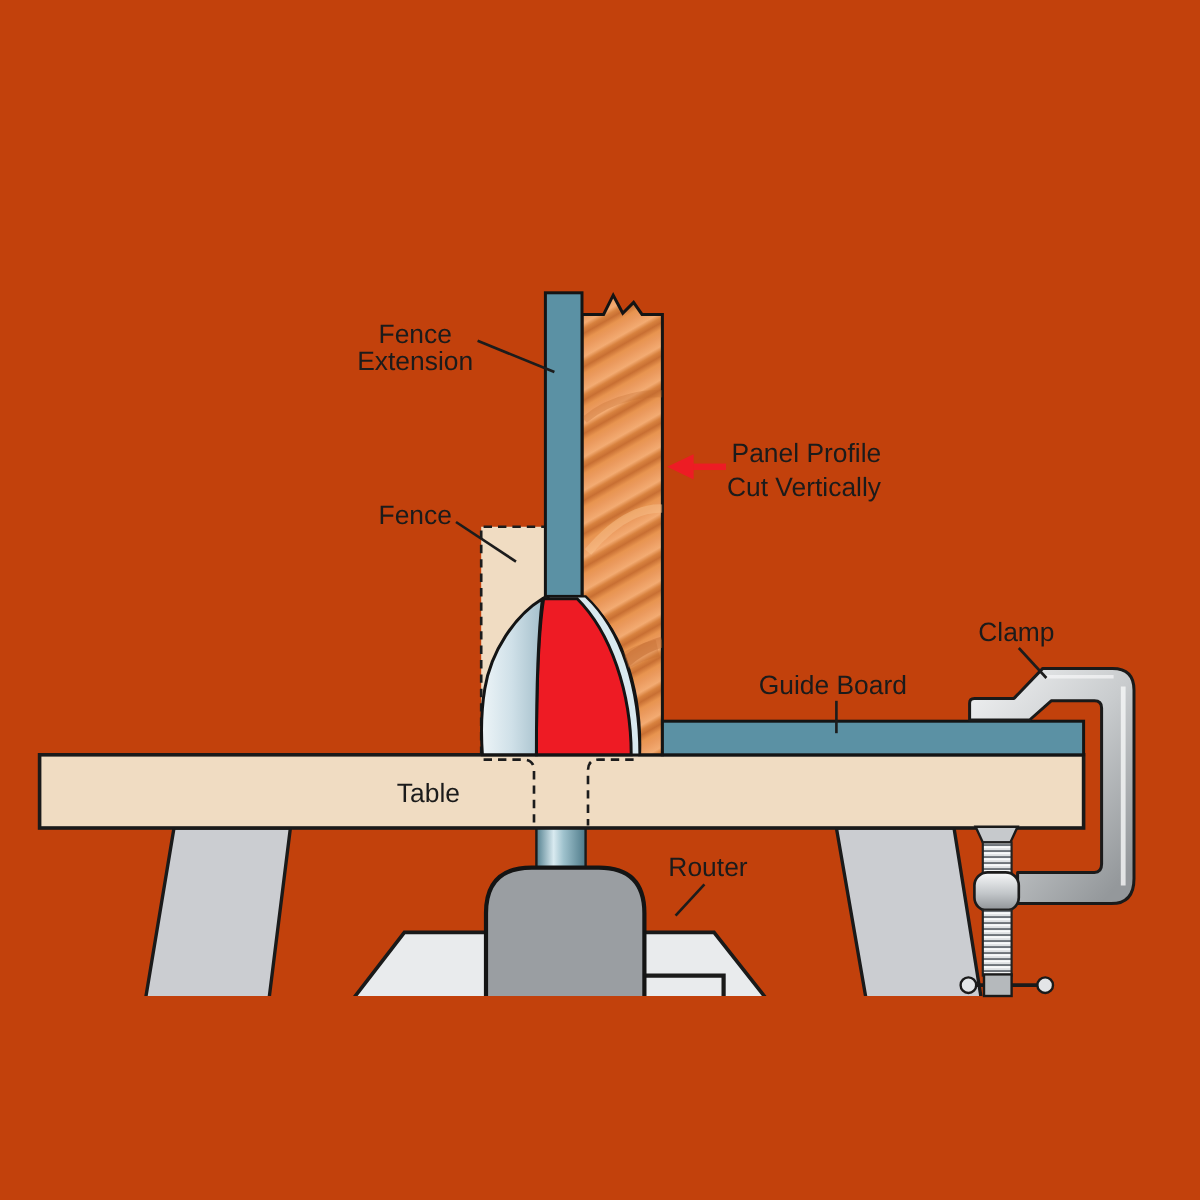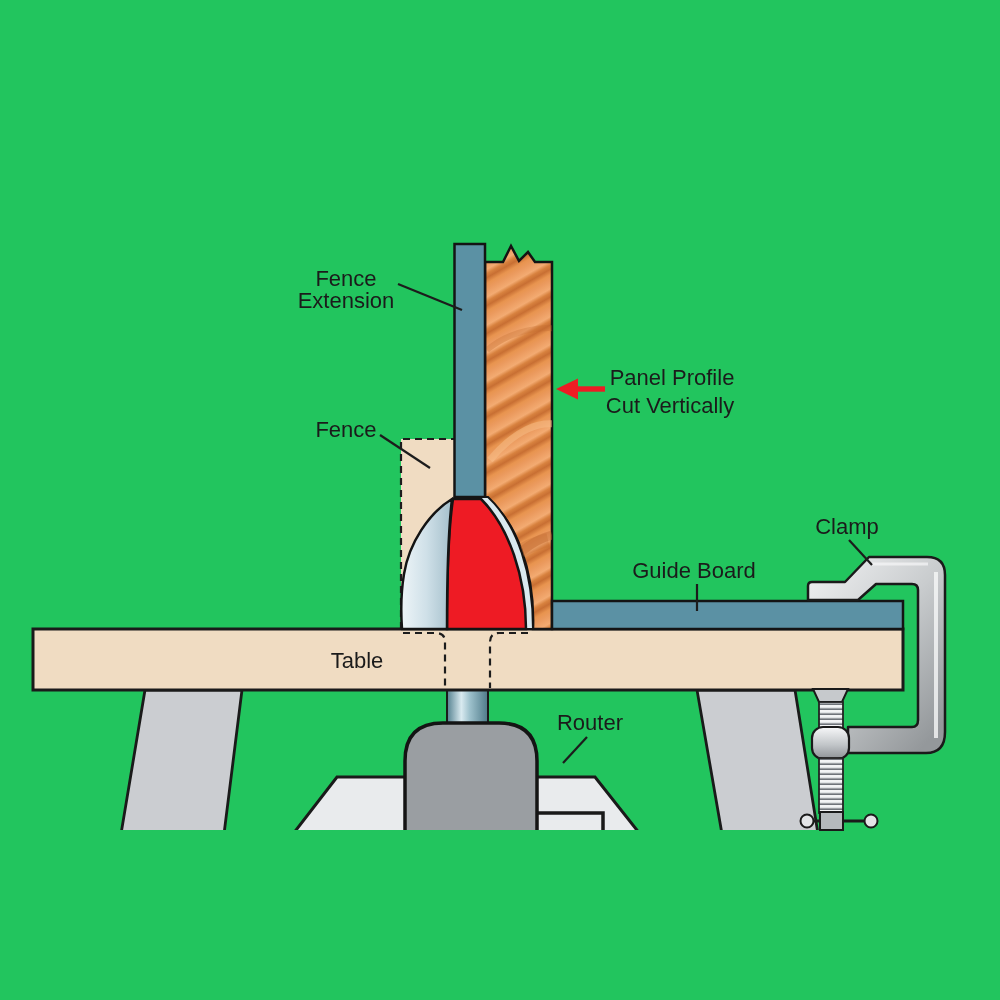--- a/index.html
+++ b/index.html
@@ -4,21 +4,21 @@
 <style>
   html, body {
     margin: 0; padding: 0;
     background: #ffffff;
     width: 1000px; height: 1000px;
     font-family: "Liberation Sans", sans-serif;
   }
   .stage {
     position: relative;
     width: 1000px; height: 1000px;
-    background: #22c55e;
+    background: #c2410c;
     overflow: hidden;
   }
   svg { display: block; }
   text {
     font-family: "Liberation Sans", sans-serif;
     font-size: 22px;
     fill: #1b1b1b;
   }
 </style>
 </head>

